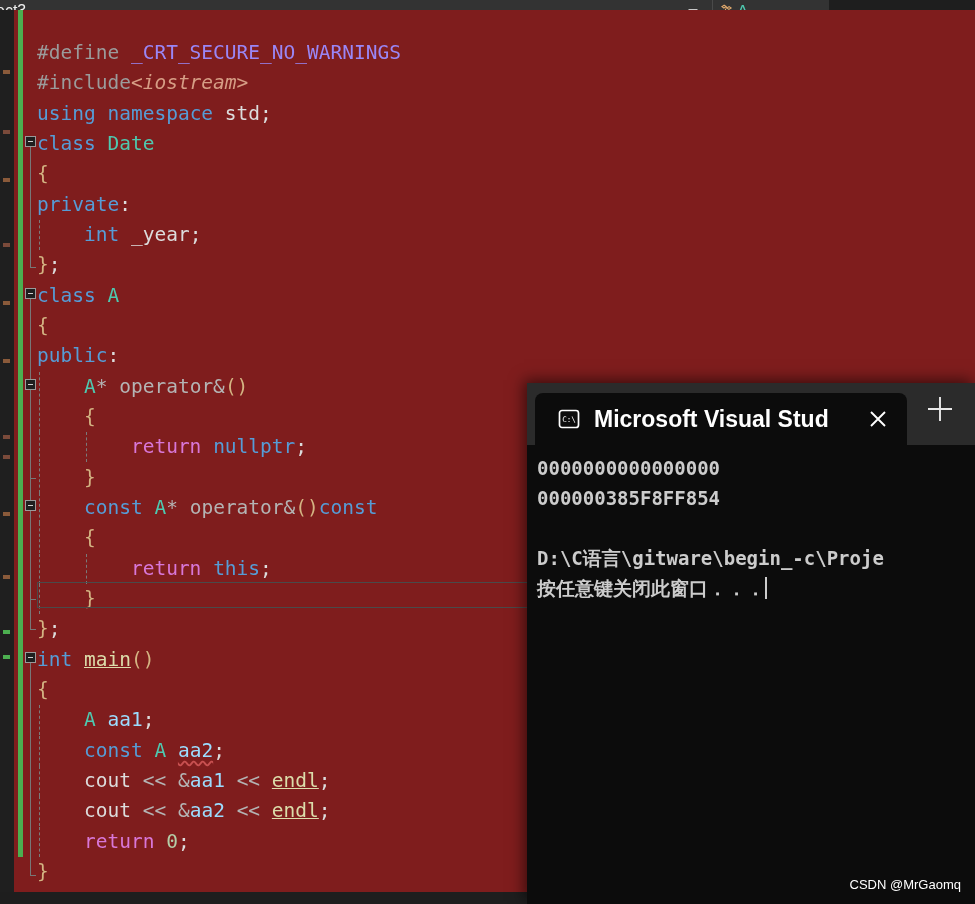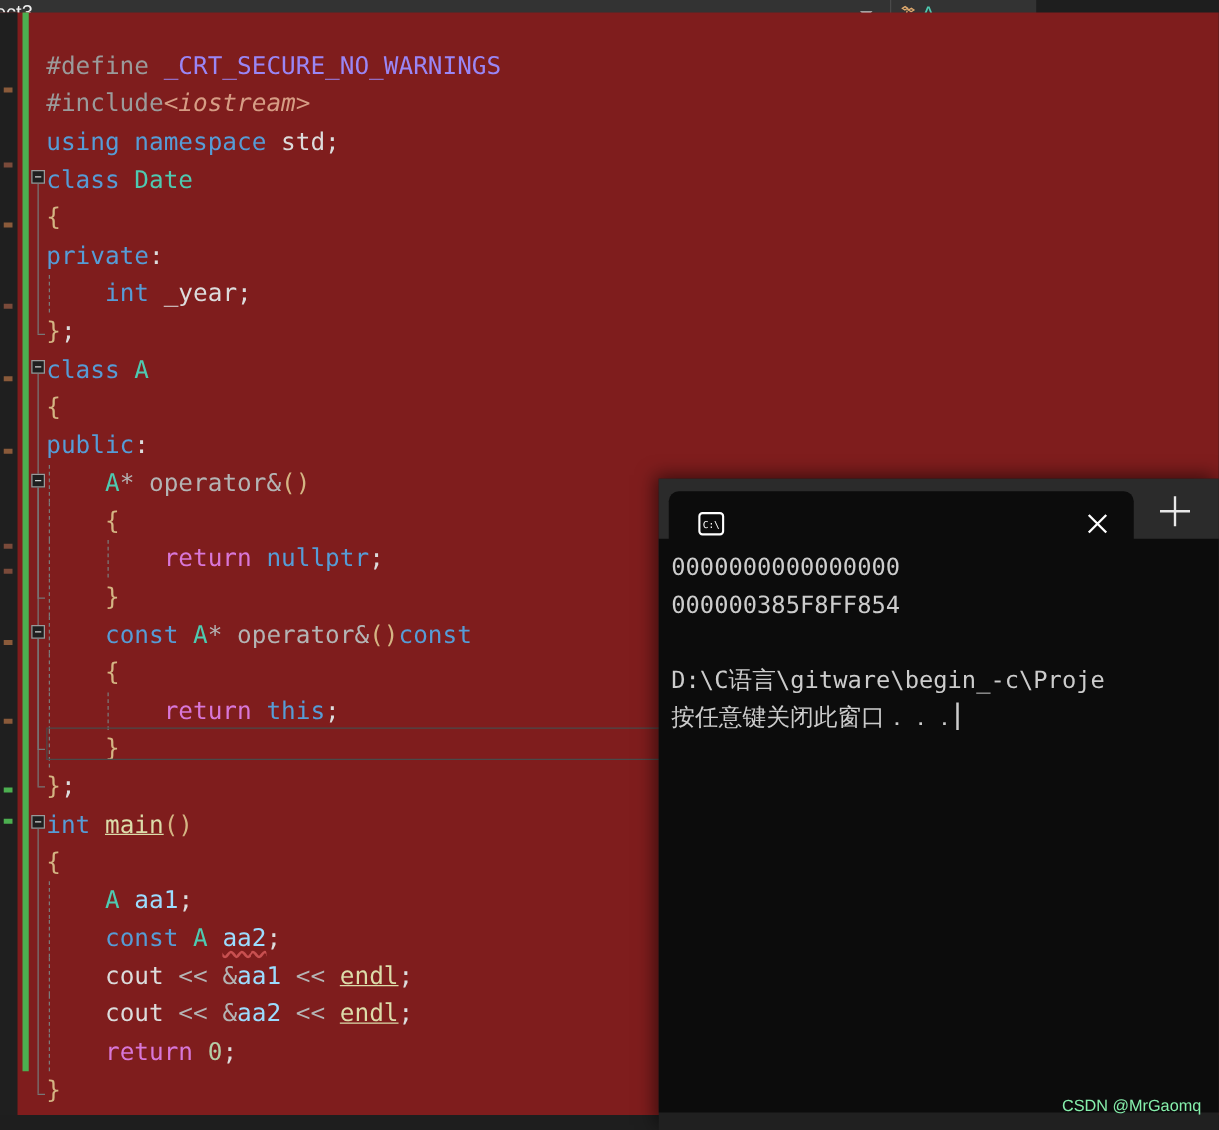--- a/index.html
+++ b/index.html
@@ -151,40 +151,41 @@
   }
   #term-tab-close {
     position: absolute; right: 16px; top: 13px;
     width: 26px; height: 26px;
   }
   #term-newtab {
     position: absolute; left: 392px; top: 5px;
     width: 42px; height: 42px;
   }
   #term-body {
-    position: absolute; left: 0; top: 48px; width: 448px; height: 459px;
+    position: absolute; left: 0; top: 62px; width: 448px; height: 459px;
     background: #0c0c0c;
     padding: 8px 0 0 10px;
     box-sizing: border-box;
     font-family: "DejaVu Sans Mono", monospace;
     font-size: 19px;
     line-height: 30px;
     color: #cccccc;
     white-space: pre;
     overflow: hidden;
+    font-weight: bold;
   }
   #term-caret {
     display: inline-block;
     width: 2px; height: 22px;
     background: #cccccc;
     vertical-align: -4px;
   }
   #watermark {
     position: absolute; right: 14px; bottom: 12px;
-    color: #86efac;
+    color: #ffffff;
     font-family: "Liberation Sans", sans-serif;
     font-size: 13px;
   }
 </style>
 </head>
 <body>
 
 <div id="topbar">
   <div id="nav-scope">
     <span id="nav-scope-label">ect3</span>
@@ -242,20 +243,21 @@
 
 <div id="terminal">
   <div id="term-tabstrip">
     <div id="term-tab">
       <span>
         <svg id="term-tab-icon" viewBox="0 0 24 24">
           <rect x="2.5" y="3.5" width="19" height="17" rx="2.5" fill="none" stroke="#ffffff" stroke-width="1.7"></rect>
           <text x="12" y="15.4" font-family="DejaVu Sans Mono, monospace" font-size="7.6" fill="#ffffff" text-anchor="middle">C:\</text>
         </svg>
       </span>
+      <span id="term-tab-title">Microsoft Visual Stud</span>
       <span id="term-tab-close">
         <svg viewBox="0 0 26 26" width="26" height="26">
           <path d="M6 6 L20 20 M20 6 L6 20" stroke="#ffffff" stroke-width="1.9" fill="none"></path>
         </svg>
       </span>
     </div>
     <div id="term-newtab">
       <svg viewBox="0 0 42 42" width="42" height="42">
         <path d="M21 9 L21 33 M9 21 L33 21" stroke="#e8e8e8" stroke-width="1.9" fill="none"></path>
       </svg>

